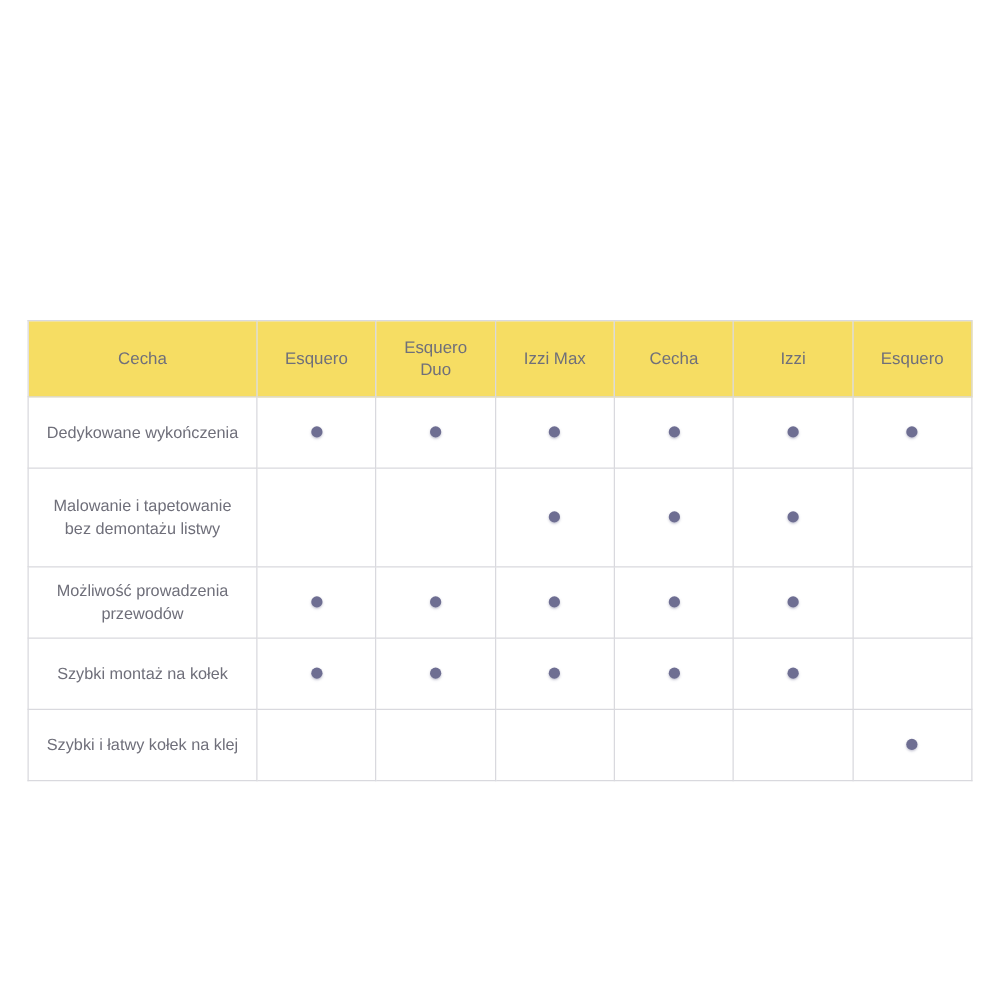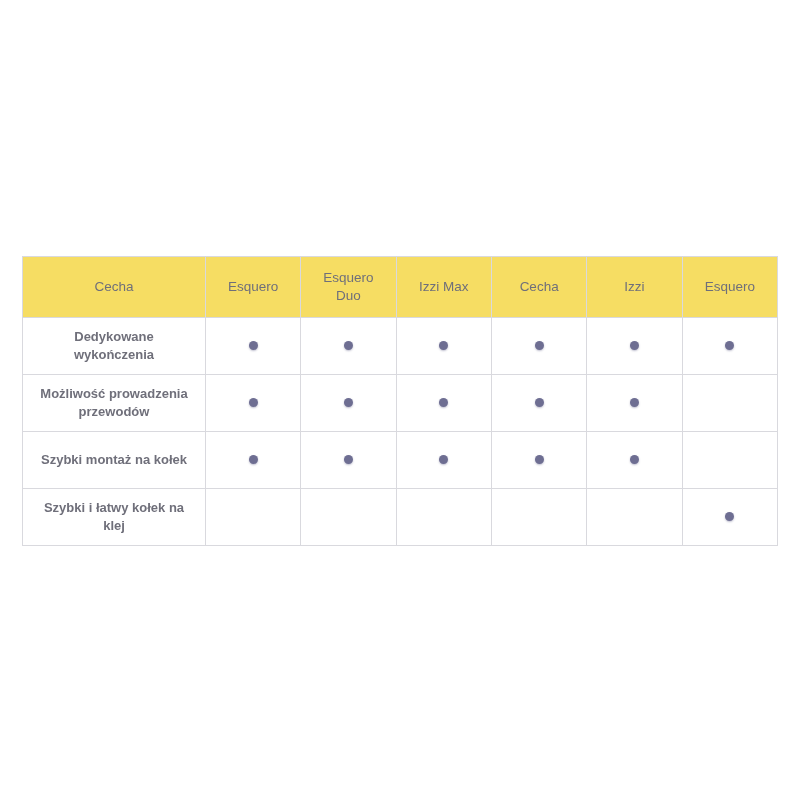--- a/index.html
+++ b/index.html
@@ -42,21 +42,21 @@
     color: #7b7b6e;
     font-size: 13.5px;
     font-weight: 400;
   }
   thead th.feature-head {
     width: 170px;
   }
   tbody th.feature-cell {
     background: #ffffff;
     color: #6f6f7a;
-    font-weight: 700;
+    font-weight: 400;
     font-size: 13px;
     padding: 8px 10px;
     width: 170px;
   }
   tbody td.mark-cell {
     height: 44px;
   }
   .row-tall td.mark-cell,
   .row-tall th.feature-cell {
     height: 62px;
@@ -89,20 +89,29 @@
     <tbody>
       <tr>
         <th class="feature-cell">Dedykowane wykończenia</th>
         <td class="mark-cell"><span class="dot"></span></td>
         <td class="mark-cell"><span class="dot"></span></td>
         <td class="mark-cell"><span class="dot"></span></td>
         <td class="mark-cell"><span class="dot"></span></td>
         <td class="mark-cell"><span class="dot"></span></td>
         <td class="mark-cell"><span class="dot"></span></td>
       </tr>
+      <tr class="row-tall">
+        <th class="feature-cell">Malowanie i tapetowanie bez demontażu listwy</th>
+        <td class="mark-cell"></td>
+        <td class="mark-cell"></td>
+        <td class="mark-cell"><span class="dot"></span></td>
+        <td class="mark-cell"><span class="dot"></span></td>
+        <td class="mark-cell"><span class="dot"></span></td>
+        <td class="mark-cell"></td>
+      </tr>
       <tr>
         <th class="feature-cell">Możliwość prowadzenia przewodów</th>
         <td class="mark-cell"><span class="dot"></span></td>
         <td class="mark-cell"><span class="dot"></span></td>
         <td class="mark-cell"><span class="dot"></span></td>
         <td class="mark-cell"><span class="dot"></span></td>
         <td class="mark-cell"><span class="dot"></span></td>
         <td class="mark-cell"></td>
       </tr>
       <tr>

